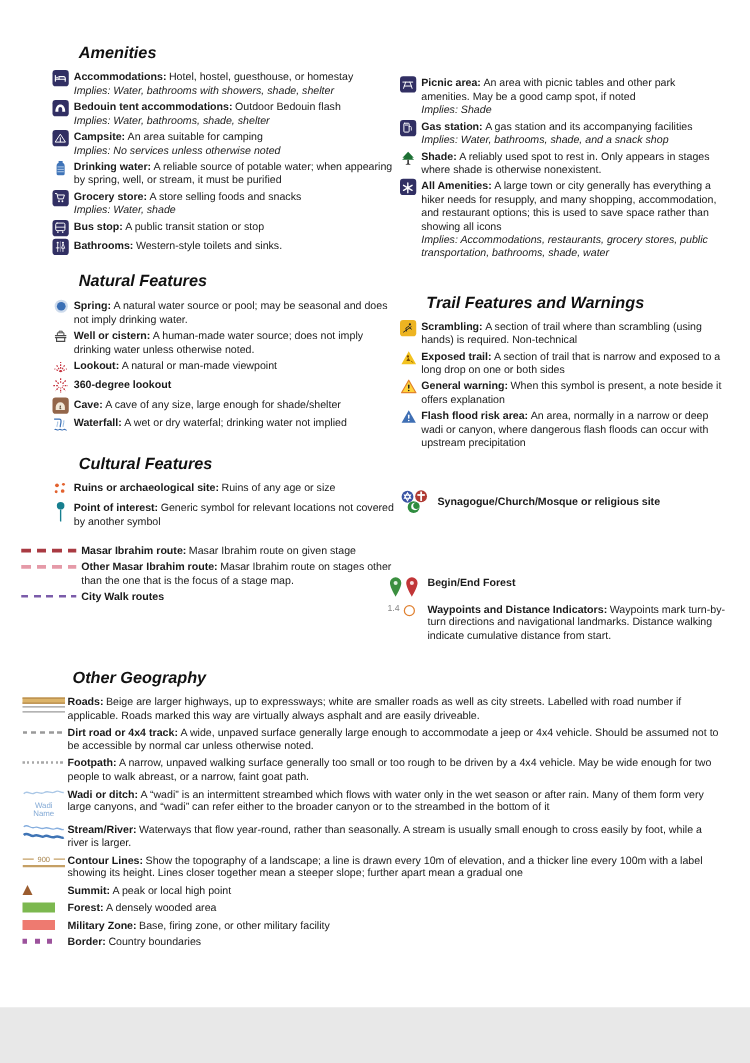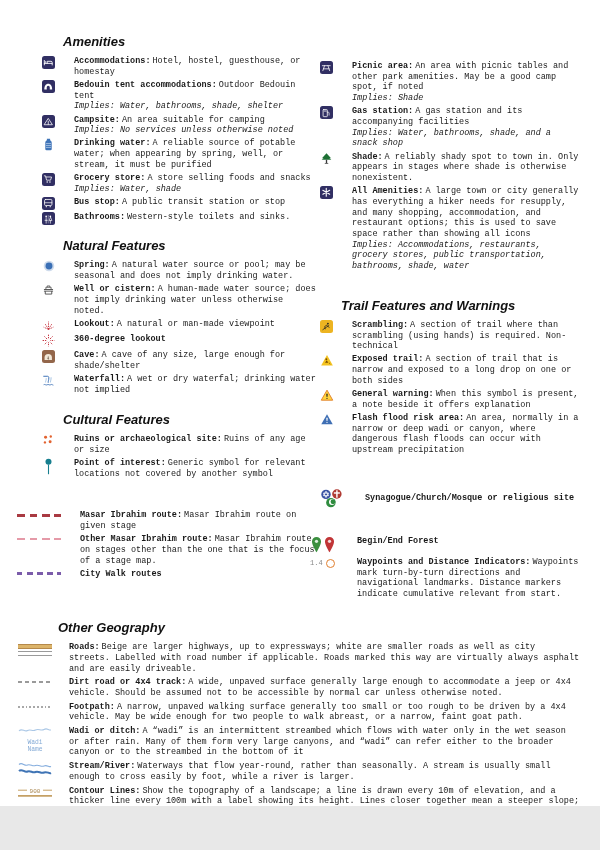--- a/index.html
+++ b/index.html
@@ -3,21 +3,21 @@
 <meta charset="utf-8">
 <style>
   html,body{margin:0;padding:0;background:#e8e8e8;}
   body{font-family:"Liberation Sans","DejaVu Sans",sans-serif;color:#1a1a1a;}
   .page{width:600px;height:806px;background:#fff;box-sizing:border-box;
         padding:34px 20px 0 40px;overflow:hidden;margin:0 auto;position:relative;}
   h2{font-size:13px;font-style:italic;font-weight:700;margin:0 0 7px 23px;color:#111;}
   .cols{display:grid;grid-template-columns:278px 1fr;}
   .sec{margin-bottom:13px;}
   .sec-natural{margin-bottom:17px;}
-  .item{display:flex;gap:17px;margin-bottom:2.5px;font-size:8.5px;line-height:10.7px;font-family:Liberation Mono, monospace;}
+  .item{display:flex;gap:2px;margin-bottom:2.5px;font-size:8.5px;line-height:10.7px;}
   .icon-cell{flex:0 0 17px;display:flex;justify-content:center;align-items:flex-start;}
   .txt{flex:1;}
   .term{font-weight:700;margin-right:2px;}
   .implies{display:block;font-style:italic;}
   .col-right{padding-top:27px;}
   .sec-warnings{margin-top:26px;}
   .rel-block{padding-top:20px;}
   .rel .icon-cell{flex:0 0 30px;}
   .rel .txt{padding-top:4px;}
   .indicators .icon-cell{flex:0 0 46px;margin-left:-23px;justify-content:flex-start;}
@@ -75,33 +75,34 @@
                   <svg viewBox="0 0 20 20">
                     <path d="M2.5 15V6.5" class="ws"></path>
                     <path d="M2.5 12.2h15v3" class="ws"></path>
                     <path d="M17.5 12.2v-1.7a2.3 2.3 0 0 0-2.3-2.3H8v4" class="ws"></path>
                     <circle cx="5" cy="9.6" r="1.3" fill="#fff"></circle>
                   </svg>
                 </span>
               </span>
               <div class="txt">
                 <span class="term">Accommodations:</span><span class="desc">Hotel, hostel, guesthouse, or homestay</span>
+                <span class="implies"><span class="imp-label">Implies:</span> <span>Water, bathrooms with showers, shade, shelter</span></span>
               </div>
             </div>
 
             <div class="item">
               <span class="icon-cell">
                 <span class="sq">
                   <svg viewBox="0 0 20 20">
                     <path d="M2.5 16c0-7 3.2-11 7.5-11s7.5 4 7.5 11h-4.6v-4.2a2.9 2.9 0 0 0-5.8 0V16z" fill="#fff"></path>
                   </svg>
                 </span>
               </span>
               <div class="txt">
-                <span class="term">Bedouin tent accommodations:</span><span class="desc">Outdoor Bedouin tent</span>
+                <span class="term">Bedouin tent accommodations:</span><span class="desc">Outdoor Bedouin flash</span>
                 <span class="implies"><span class="imp-label">Implies:</span> <span>Water, bathrooms, shade, shelter</span></span>
               </div>
             </div>
 
             <div class="item">
               <span class="icon-cell">
                 <span class="sq">
                   <svg viewBox="0 0 20 20">
                     <path d="M2.5 16L10 4.5 17.5 16z" class="ws1"></path>
                     <path d="M10 10v6" class="ws1"></path>
@@ -342,21 +343,21 @@
           </div>
 
           <div class="item">
             <span class="icon-cell">
               <svg class="free" viewBox="0 0 20 20" style="width:13px;height:13px">
                 <path d="M10 2L3 9.5h2.6L2.5 12h15L14.4 9.5H17z" fill="#1d7034"></path>
                 <path d="M9 12h2v4.5l2.5 1.7h-7L9 16.5z" fill="#3a3a3a"></path>
               </svg>
             </span>
             <div class="txt">
-              <span class="term">Shade:</span><span class="desc">A reliably shady spot to town in. Only appears in stages where shade is otherwise nonexistent.</span>
+              <span class="term">Shade:</span><span class="desc">A reliably used spot to rest in. Only appears in stages where shade is otherwise nonexistent.</span>
               
             </div>
           </div>
 
           <div class="item">
             <span class="icon-cell">
               <span class="sq">
                 <svg viewBox="0 0 20 20">
                   <path d="M10 2.5v15M3.5 6.2l13 7.6M16.5 6.2l-13 7.6" stroke="#fff" stroke-width="2.1" stroke-linecap="round"></path>
                 </svg>
@@ -514,21 +515,21 @@
           </div>
 
           <div class="item stage">
             <span class="icon-cell">
               <span class="wp">
                 <span class="wp-num">1.4</span>
                 <span class="wp-circ"></span>
               </span>
             </span>
             <div class="txt">
-              <span class="term">Waypoints and Distance Indicators:</span><span class="desc">Waypoints mark turn-by-turn directions and navigational landmarks. Distance markers indicate cumulative relevant from start.</span>
+              <span class="term">Waypoints and Distance Indicators:</span><span class="desc">Waypoints mark turn-by-turn directions and navigational landmarks. Distance walking indicate cumulative distance from start.</span>
               
             </div>
           </div>
         </div>
     </div>
   </div>
 
   <section class="sec geo-sec">
     <h2>Other Geography</h2>
     <div class="geo">

